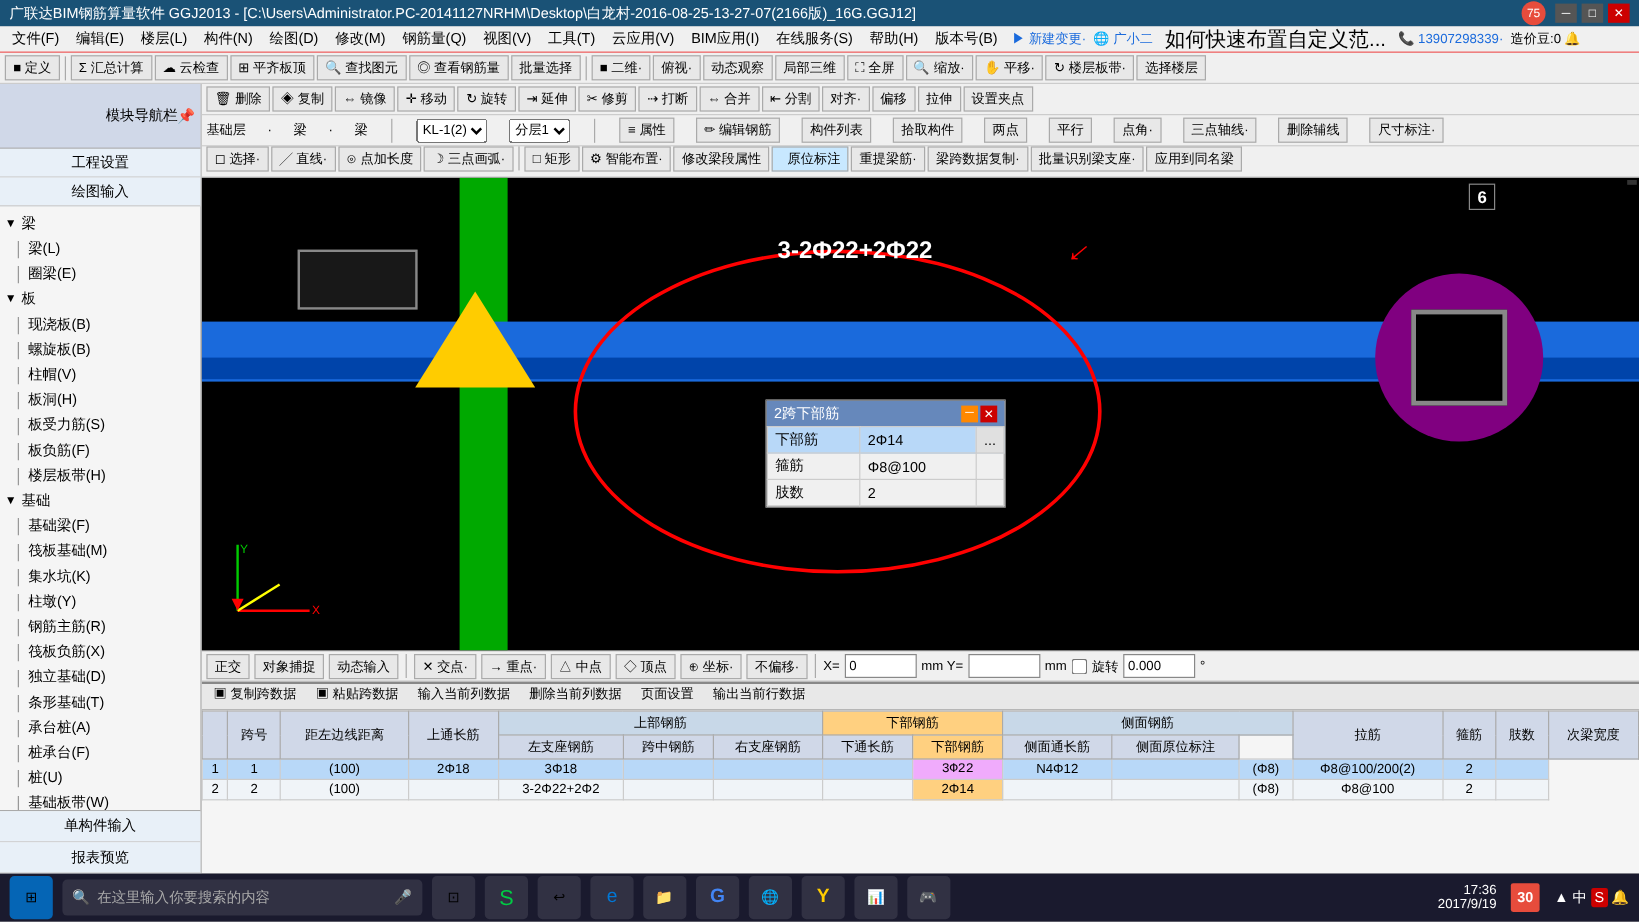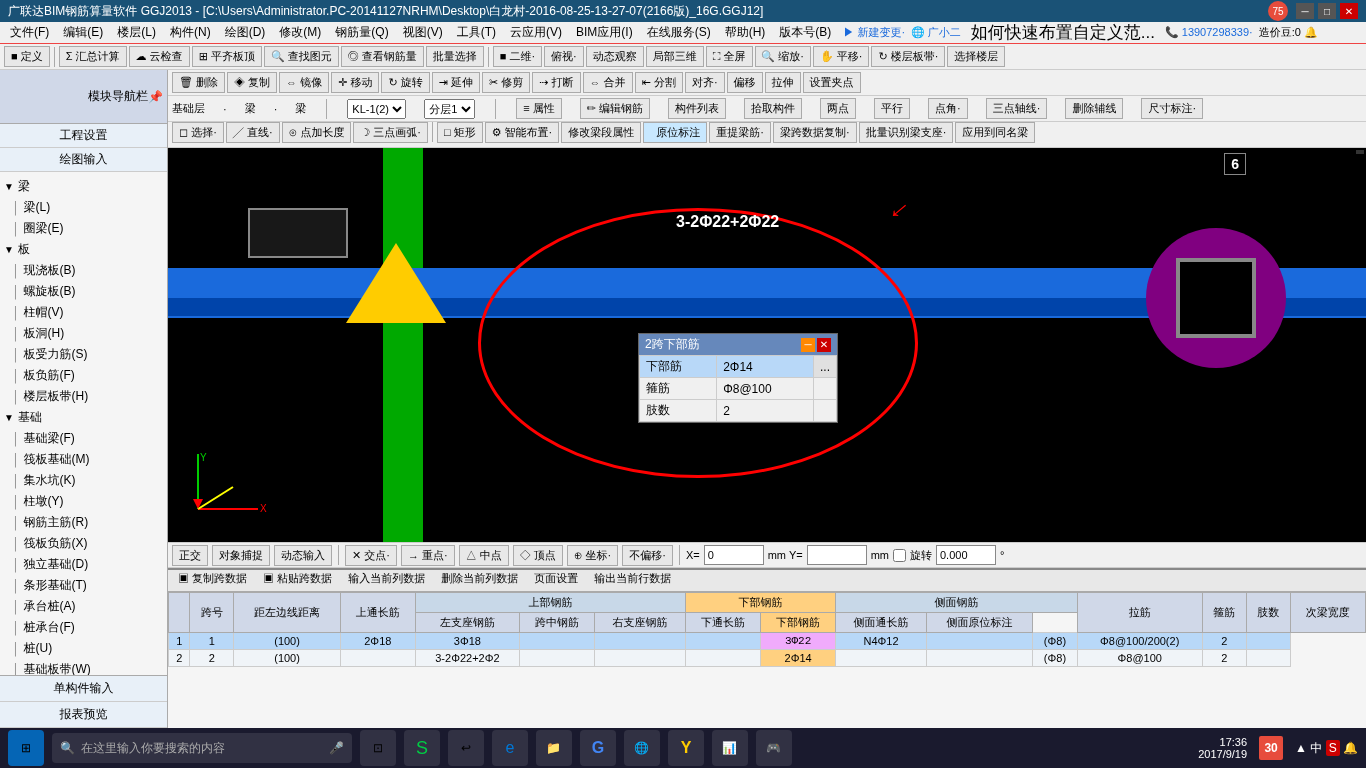--- a/index.html
+++ b/index.html
@@ -361,21 +361,21 @@
 
         <div class="blue-beam"></div>
         <div class="blue-beam-dark"></div>
 
         <div class="yellow-triangle"></div>
 
         <div class="red-circle"></div>
 
         <div style="position:absolute;top:50px;left:720px;color:red;font-size:28px;font-weight:bold;transform:rotate(140deg);">→</div>
 
-        <div class="cad-label" style="top:65px;left:480px;font-size:16px;margin-left:28px;">3-2Φ22+2Φ22</div>
+        <div class="cad-label" style="top:50px;left:480px;font-size:20px;">3-2Φ22+2Φ22</div>
 
         <div class="cad-label" style="top:185px;left:470px;font-size:18px;">2Φ14(Φ8@100)</div>
 
         <div style="position:absolute;top:183px;left:620px;color:white;font-size:18px;font-weight:bold;">50</div>
 
         <div class="num-indicator">6</div>
 
         <div class="purple-circle">
           <div class="black-square"></div>
         </div>

